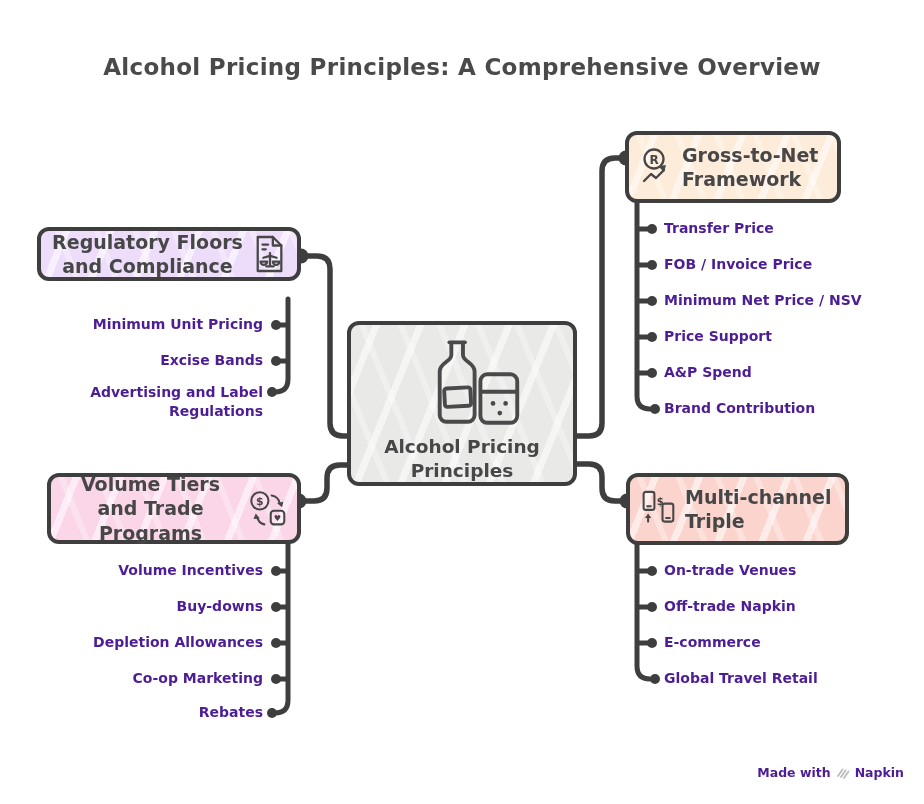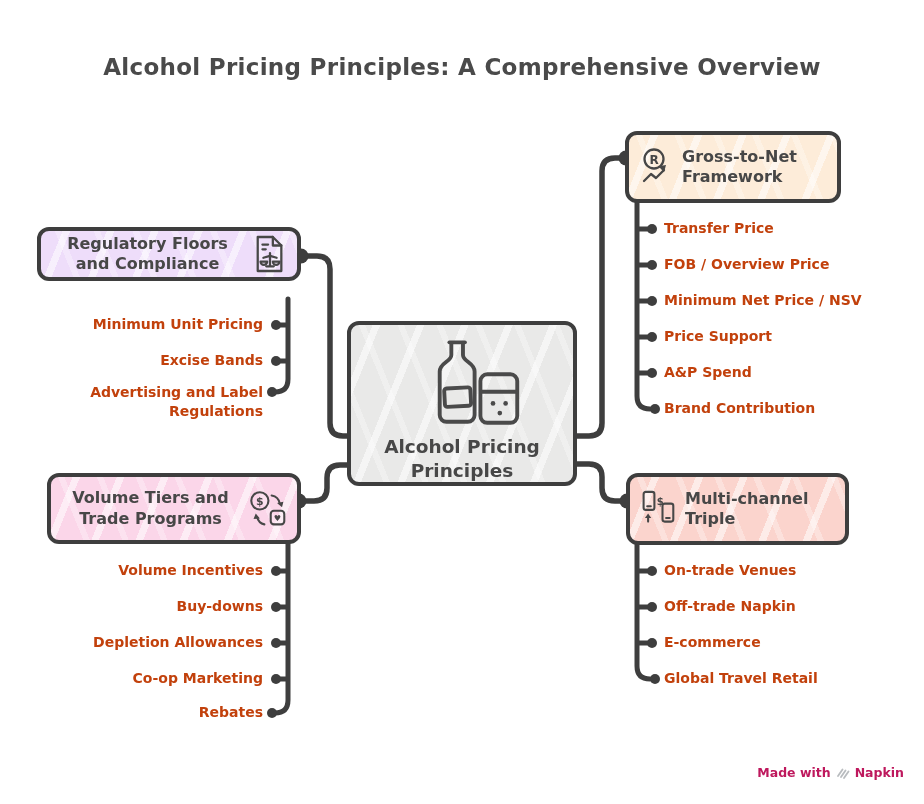--- a/index.html
+++ b/index.html
@@ -18,41 +18,41 @@
     color:#474747;font-weight:700;
     background-color:var(--fill);
     background-image:
       repeating-linear-gradient(112deg, rgba(255,255,255,0) 0 20px, rgba(255,255,255,.55) 20px 27px, rgba(255,255,255,0) 27px 41px),
       repeating-linear-gradient(68deg, rgba(255,255,255,0) 0 30px, rgba(255,255,255,.30) 30px 36px);
   }
   .node::before{ 
     content:"";position:absolute;inset:-6px -10px -8px -8px;z-index:-1;
     background:var(--fill);opacity:.5;border-radius:14px;transform:rotate(-1.2deg);
   }
-  .node .label{line-height:1.28;font-size:16px;}
+  .node .label{line-height:1.28;font-size:19px;}
   .node-reg   {--fill:#eeddfa;left:37px; top:227px;width:264px;height:54px;}
   .node-vol   {--fill:#fbd6e9;left:47px; top:473px;width:254px;height:71px;}
   .node-gross {--fill:#fdecd9;left:625px;top:131px;width:216px;height:72px;}
   .node-multi {--fill:#fbd4cd;left:626px;top:473px;width:223px;height:72px;}
   .node-reg .label,.node-vol .label{text-align:center;}
   .node-gross .label,.node-multi .label{text-align:left;}
   .node-center{
     --fill:#e9e9e8;left:347px;top:321px;width:230px;height:165px;
     flex-direction:column;gap:4px;padding:12px 8px 0;
   }
   .node-center .label{font-size:18.5px;text-align:center;max-width:175px;}
   .icon{flex:0 0 auto;display:block;}
   .item{
-    position:absolute;font-size:14px;font-weight:700;color:#c2410c;line-height:19px;
+    position:absolute;font-size:14px;font-weight:700;color:#4c1d95;line-height:19px;
   }
   .item-l{right:661px;width:232px;text-align:right;}
   .item-r{left:664px;width:232px;text-align:left;}
   .watermark{
     position:absolute;right:20px;top:765px;display:flex;align-items:center;gap:5px;
-    font-size:12.5px;font-weight:600;color:#be185d;
+    font-size:12.5px;font-weight:600;color:#4c1d95;
   }
 </style>
 </head>
 <body>
 
 <div class="canvas">
 
   <div class="title">Alcohol Pricing Principles: A Comprehensive Overview</div>
 
   <svg class="wires" width="924" height="804" viewBox="0 0 924 804">
@@ -157,21 +157,21 @@
       <path d="M9,27 l-3.5,5 h7 z" fill="#474747" stroke="none"></path>
     </svg>
     <div class="label">Multi-channel Triple</div>
   </div>
 
   <div class="item item-l" style="top:351px">Excise Bands</div>
   <div class="item item-l" style="top:315px">Minimum Unit Pricing</div>
   <div class="item item-l" style="top:383px">Advertising and Label Regulations</div>
 
   <div class="item item-r" style="top:219px">Transfer Price</div>
-  <div class="item item-r" style="top:255px">FOB / Overview Price</div>
+  <div class="item item-r" style="top:255px">FOB / Invoice Price</div>
   <div class="item item-r" style="top:291px">Minimum Net Price / NSV</div>
   <div class="item item-r" style="top:327px">Price Support</div>
   <div class="item item-r" style="top:363px">A&amp;P Spend</div>
   <div class="item item-r" style="top:399px">Brand Contribution</div>
 
   <div class="item item-l" style="top:561px">Volume Incentives</div>
   <div class="item item-l" style="top:597px">Buy-downs</div>
   <div class="item item-l" style="top:633px">Depletion Allowances</div>
   <div class="item item-l" style="top:669px">Co-op Marketing</div>
   <div class="item item-r" style="top:561px">On-trade Venues</div>

